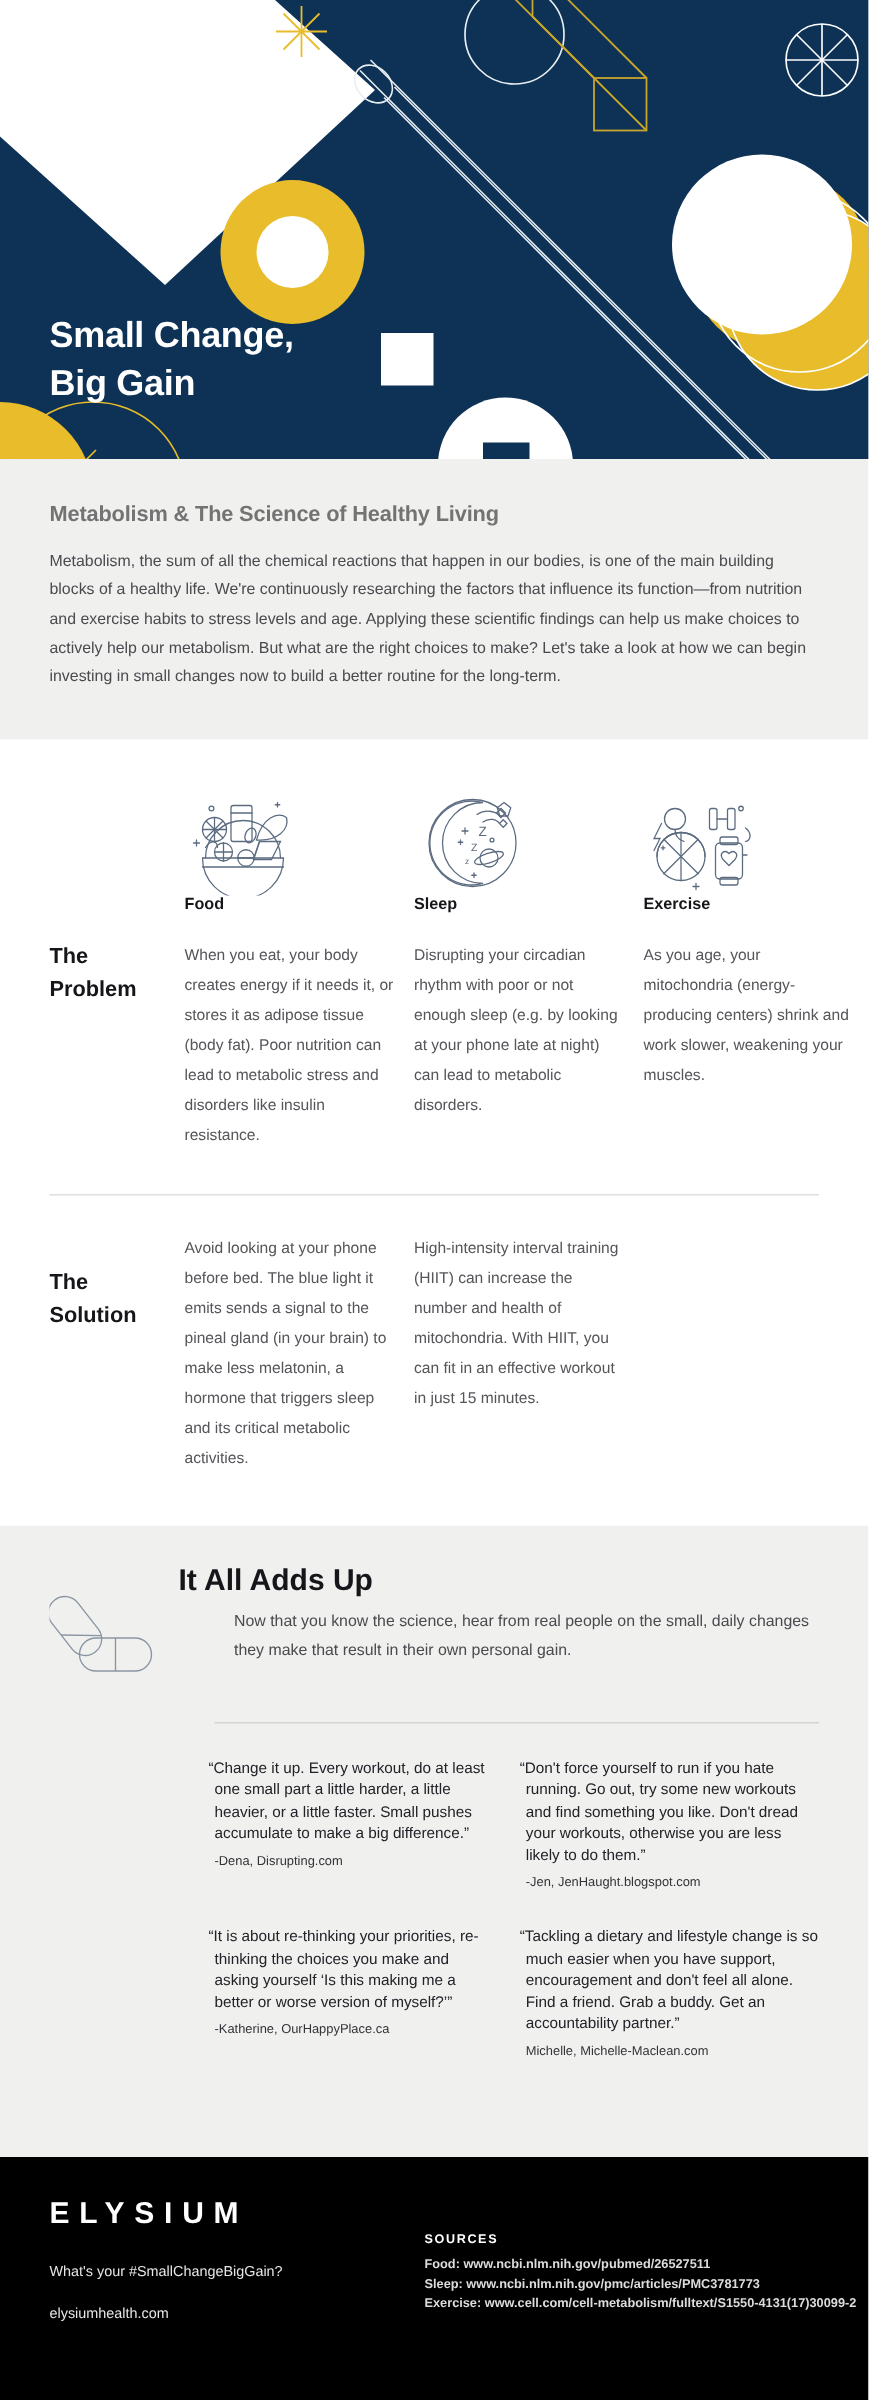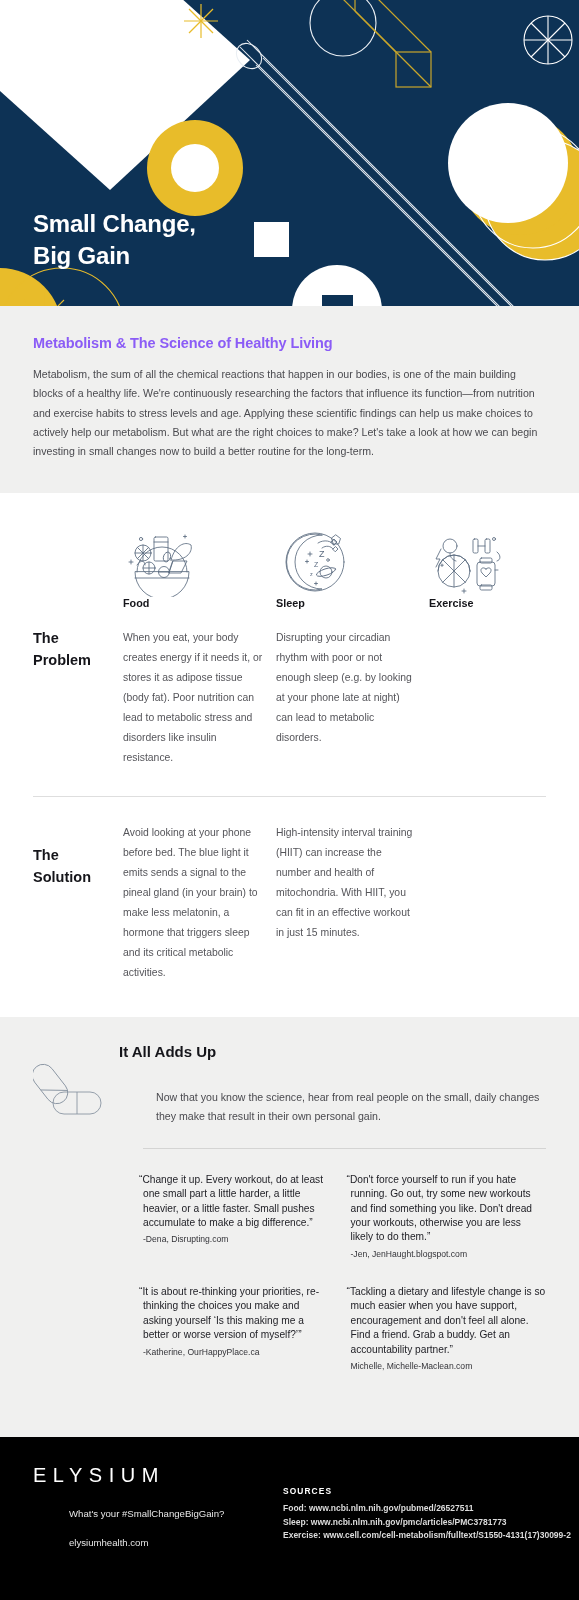--- a/index.html
+++ b/index.html
@@ -35,21 +35,21 @@
 
   
   .intro {
     background: #f0f0ef;
     padding: 29px 33px 32px 33px;
     width: 579px;
   }
   .intro h2 {
     font-size: 14.5px;
     font-weight: bold;
-    color: #8b5cf6;
+    color: #737373;
     letter-spacing: -0.1px;
     margin-bottom: 14px;
   }
   .intro p {
     font-size: 10.6px;
     line-height: 1.82;
     color: #4a4a4f;
     max-width: 515px;
   }
 
@@ -106,24 +106,24 @@
 
   
   .addsup {
     background: #f0f0ef;
     padding: 26px 33px 40px 33px;
   }
   .addsup-top { display: flex; align-items: flex-start; }
   .pill-icon { width: 84px; flex: none; padding-top: 16px; }
   .addsup-txt { flex: 1; padding-left: 2px; }
   .addsup-txt h2 {
-    font-size: 15px;
+    font-size: 20px;
     font-weight: bold;
     color: #15151a;
-    margin-bottom: 28px;
+    margin-bottom: 6px;
   }
   .addsup-txt p {
     font-size: 10.6px;
     line-height: 1.78;
     color: #4a4a4f;
     margin-left: 37px;
   }
   .quotes-rule {
     height: 1px;
     background: #d4d4d3;
@@ -157,31 +157,30 @@
   .footer {
     background: #000000;
     color: #ffffff;
     padding: 27px 33px 40px 33px;
     display: flex;
     height: 170px;
   }
   .footer-left { width: 250px; flex: none; }
   .brand {
     font-size: 20px;
-    font-weight: normal;
+    font-weight: bold;
     letter-spacing: 6.5px;
     color: #ffffff;
     margin-bottom: 20px;
   }
   .footer-left p {
     font-size: 9.6px;
     color: #e6e6e6;
     margin-bottom: 15px;
     line-height: 1.4;
-    margin-left: 36px;
   }
   .footer-right { flex: 1; padding-top: 22px; }
   .sources-head {
     font-size: 8.4px;
     font-weight: bold;
     letter-spacing: 1.1px;
     color: #ffffff;
     margin-bottom: 6px;
   }
   .src-line {
@@ -369,20 +368,23 @@
 
   <div class="row row-problem">
     <div class="col-label">The
 Problem</div>
     <div class="col">
       <div class="col-body">When you eat, your body creates energy if it needs it, or stores it as adipose tissue (body fat). Poor nutrition can lead to metabolic stress and disorders like insulin resistance.</div>
     </div>
     <div class="col">
       <div class="col-body">Disrupting your circadian rhythm with poor or not enough sleep (e.g. by looking at your phone late at night) can lead to metabolic disorders.</div>
     </div>
+    <div class="col">
+      <div class="col-body">As you age, your mitochondria (energy-producing centers) shrink and work slower, weakening your muscles.</div>
+    </div>
   </div>
 
   <div class="divider"></div>
 
   <div class="row row-solution">
     <div class="col-label label-mid">The
 Solution</div>
     <div class="col">
       <div class="col-body">Avoid looking at your phone before bed. The blue light it emits sends a signal to the pineal gland (in your brain) to make less melatonin, a hormone that triggers sleep and its critical metabolic activities.</div>
     </div>

